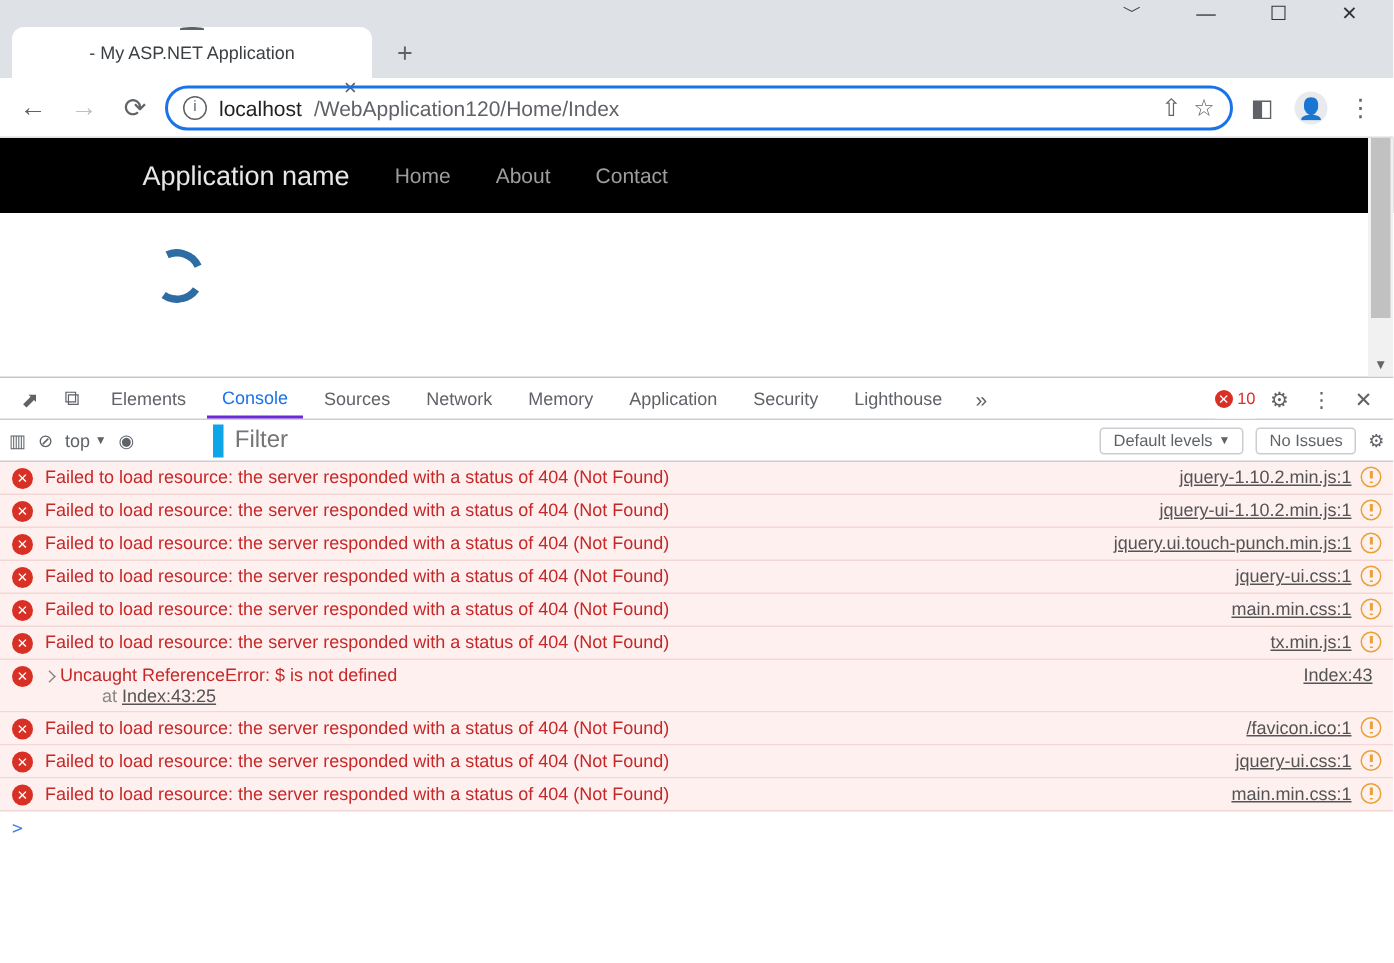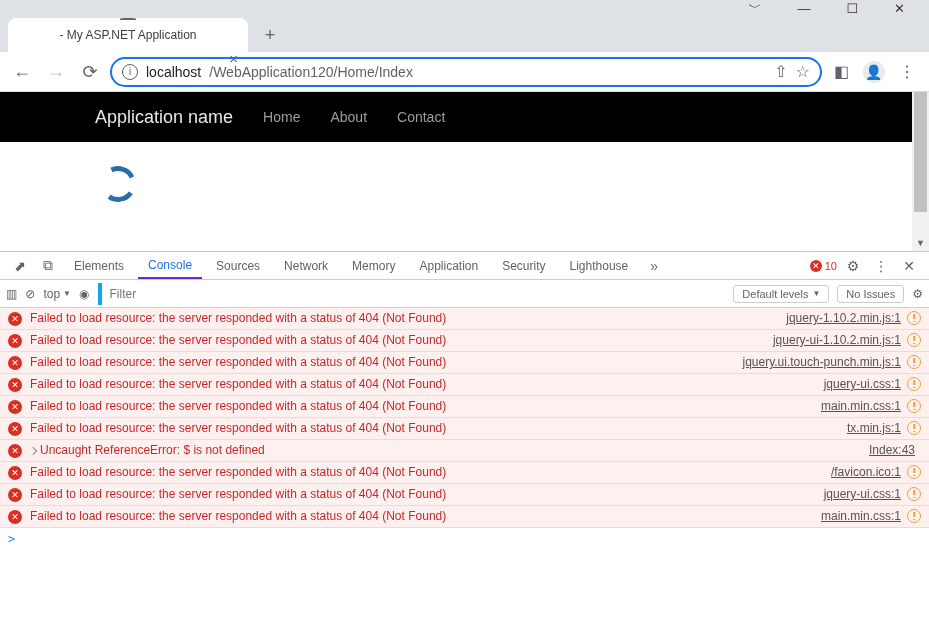--- a/index.html
+++ b/index.html
@@ -48,21 +48,21 @@
 .dt-tab { padding:0 10px; display:flex; align-items:center; color:#5f6368; cursor:default; }
 .dt-tab.active { color:#1a73e8; border-bottom:2px solid #6d28d9; }
 .dt-tabs .spacer { flex:1; }
 .err-badge { display:flex; align-items:center; gap:3px; background:#fff; }
 .err-dot { width:12px; height:12px; border-radius:50%; background:#d93025; color:#fff; font-size:9px; display:flex; align-items:center; justify-content:center; }
 .err-n { color:#d93025; font-size:11px; }
 
 .dt-bar { height:28px; border-bottom:1px solid #cacdd1; display:flex; align-items:center; padding:0 6px; gap:8px; color:#5f6368; font-size:12px; }
 .dt-bar .sel { display:flex; align-items:center; gap:3px; }
 .dt-bar .dd { font-size:8px; }
-.dt-bar input { flex:1; border:none; border-left:4px solid #0ea5e9; padding:4px 8px; font-size:12px; outline:none; height:22px; }
+.dt-bar input { flex:1; border:none; border-left:7px solid #0ea5e9; padding:4px 8px; font-size:16px; outline:none; height:22px;margin-left:44px; }
 .pill { border:1px solid #cacdd1; border-radius:3px; padding:2px 8px; font-size:11px; color:#5f6368; background:#fff; display:flex; align-items:center; gap:4px; }
 
 .console-body { flex:1; overflow:auto; background:#fff; font-family:Menlo,Consolas,monospace; font-size:12px; }
 .row { display:flex; align-items:flex-start; padding:3px 8px; border-bottom:1px solid #f3d7d6; background:#fff0f0; }
 .row.err { color:#c62828; }
 .row .ic { width:14px; height:14px; border-radius:50%; background:#d93025; color:#fff; font-size:9px; display:flex; align-items:center; justify-content:center; margin-right:8px; flex:none; margin-top:1px; }
 .row .msg { flex:1; }
 .row .msg .tw { display:inline-block; width:6px; height:6px; border-top:1.4px solid #888; border-right:1.4px solid #888; transform:rotate(45deg); margin-right:4px; vertical-align:middle; }
 .row .src { color:#545454; text-decoration:underline; margin-right:6px; cursor:pointer; white-space:nowrap; }
 .row .viol { width:14px; height:14px; border-radius:50%; border:1.6px solid #e8a23a; position:relative; flex:none; }
@@ -205,20 +205,21 @@
           <span class="ic">✕</span>
           <span class="msg">Failed to load resource: the server responded with a status of 404 (Not Found)</span>
           <span class="src">tx.min.js:1</span>
           <span class="viol"></span>
         </div>
       </div>
     <div class="row err">
       <span class="ic">✕</span>
       <span class="msg">
         <span class="tw"></span><span>Uncaught ReferenceError: $ is not defined</span>
+        <div class="at"><span>at </span><span class="lk">Index:43:25</span></div>
       </span>
       <span class="src">Index:43</span>
     </div>
     <div id="rows2">
         <div class="row err">
           <span class="ic">✕</span>
           <span class="msg">Failed to load resource: the server responded with a status of 404 (Not Found)</span>
           <span class="src">/favicon.ico:1</span>
           <span class="viol"></span>
         </div>

